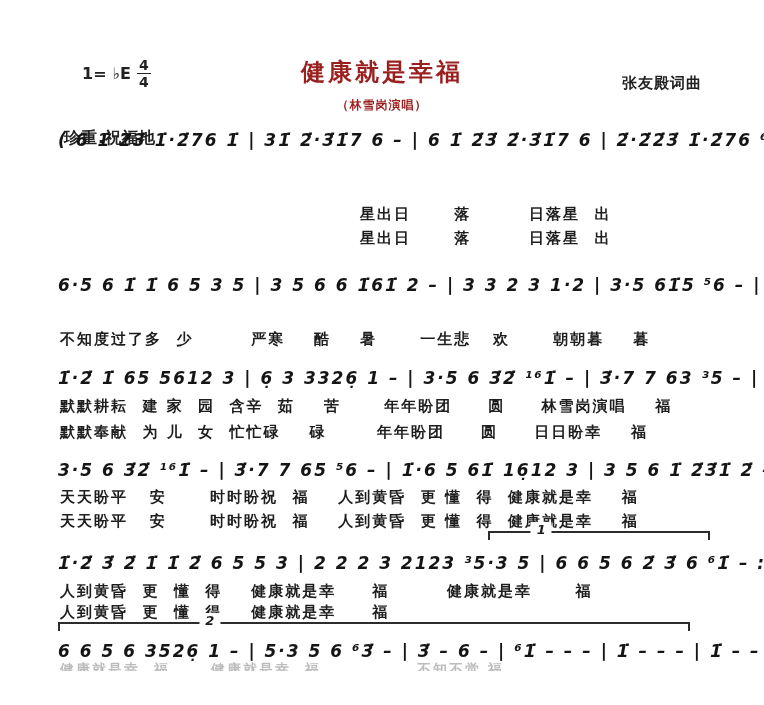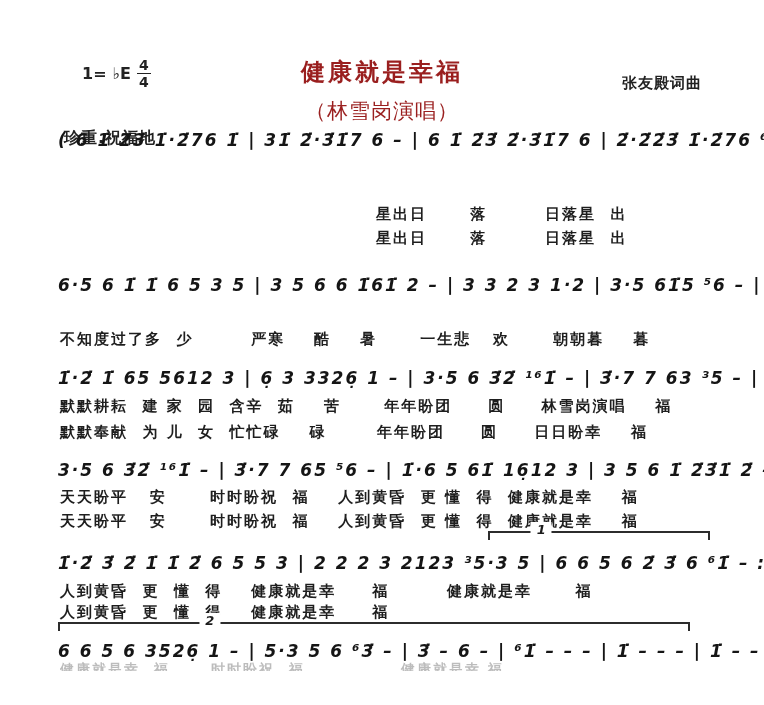--- a/index.html
+++ b/index.html
@@ -26,40 +26,40 @@
   }
   .title{
     position:absolute;left:0;right:0;top:56px;
     text-align:center;
     font-size:24px;font-weight:bold;letter-spacing:3px;
     color:#9a1f1f;
   }
   .subtitle{
     position:absolute;left:0;right:0;top:97px;
     text-align:center;
-    font-size:21px;font-weight:400;
+    font-size:12px;font-weight:700;
     color:#9a1f1f;letter-spacing:1px;
   }
   .credit{
     position:absolute;right:62px;top:74px;
     font-size:15px;font-weight:600;color:#222;letter-spacing:1px;
   }
   
   .notation{
     position:absolute;left:58px;
     font-style:italic;font-weight:bold;
     font-size:17px;letter-spacing:2px;
     white-space:pre;color:#151515;
   }
   .lyrics{
     position:absolute;left:60px;
     font-size:15px;font-weight:600;letter-spacing:2px;
     white-space:pre;color:#1e1e1e;
   }
-  .lyrics.indent{left:360px;margin-left:16px;}
+  .lyrics.indent{left:360px;}
   .volta{
     position:absolute;
     border-top:2px solid #2c2c2c;
     height:8px;
   }
   .volta::before, .volta::after{
     content:"";position:absolute;top:-2px;width:2px;height:9px;background:#2c2c2c;
   }
   .volta::before{left:0;}
   .volta::after{right:0;}
@@ -115,15 +115,15 @@
   <div class="notation" style="top:553px">1̇·2̇ 3̇ 2̇ 1̇ 1̇ 2̇ 6 5 5 3 | 2 2 2 3 2123 ³5·3 5 | 6 6 5 6 2̇ 3̇ 6 ⁶1̇ – :‖</div>
   <div class="lyrics" style="top:582px">人到黄昏  更  懂  得    健康就是幸     福        健康就是幸      福</div>
   <div class="lyrics" style="top:603px">人到黄昏  更  懂  得    健康就是幸     福</div>
 
   <div class="volta" style="left:58px;top:622px;width:632px">
     <span class="vlabel">2</span>
   </div>
 
   <div class="notation" style="top:641px">6 6 5 6 3526̣ 1 – | 5·3 5 6 ⁶3̇ – | 3̇ – 6 – | ⁶1̇ – – – | 1̇ – – – | 1̇ – – 0 ‖</div>
 
-  <div class="faded">健康就是幸  福      时时盼祝  福              健康就是幸 福</div>
+  <div class="faded">健康就是幸  福      健康就是幸  福              不知不觉 福</div>
 
 </div>
 
 </body></html>

